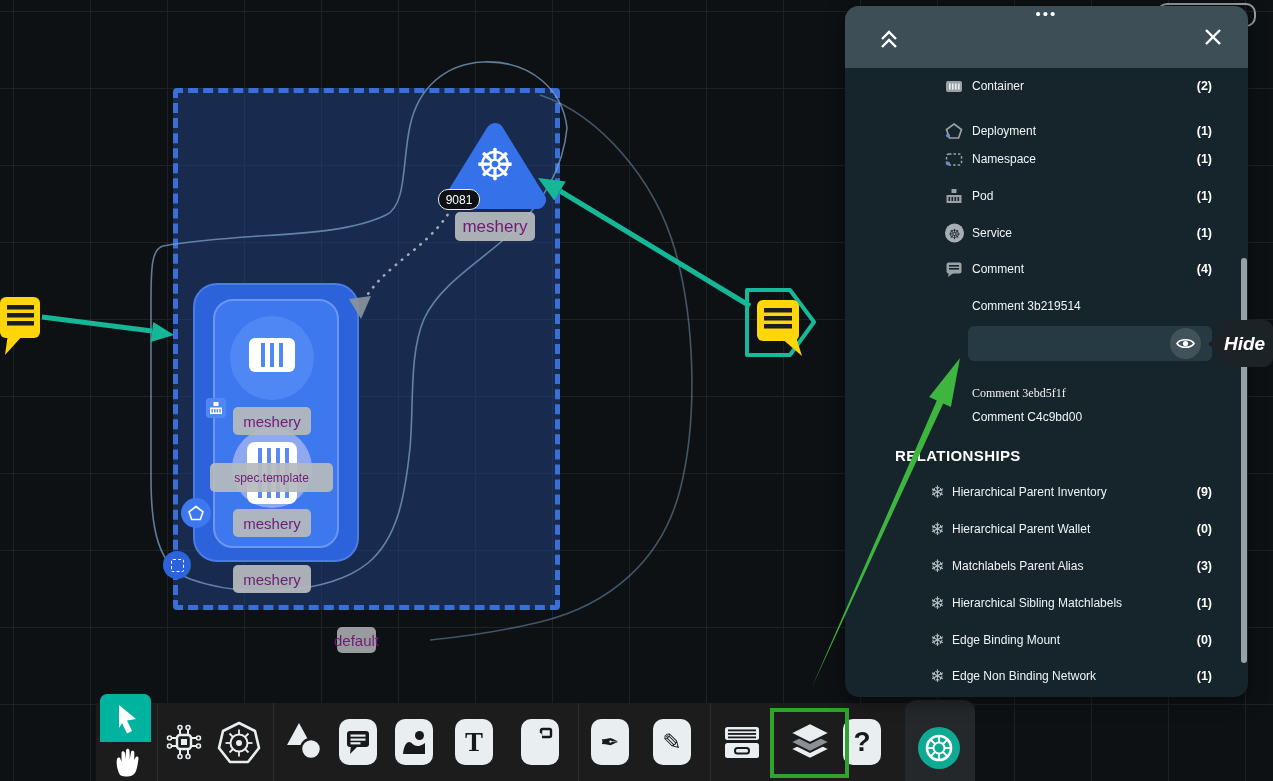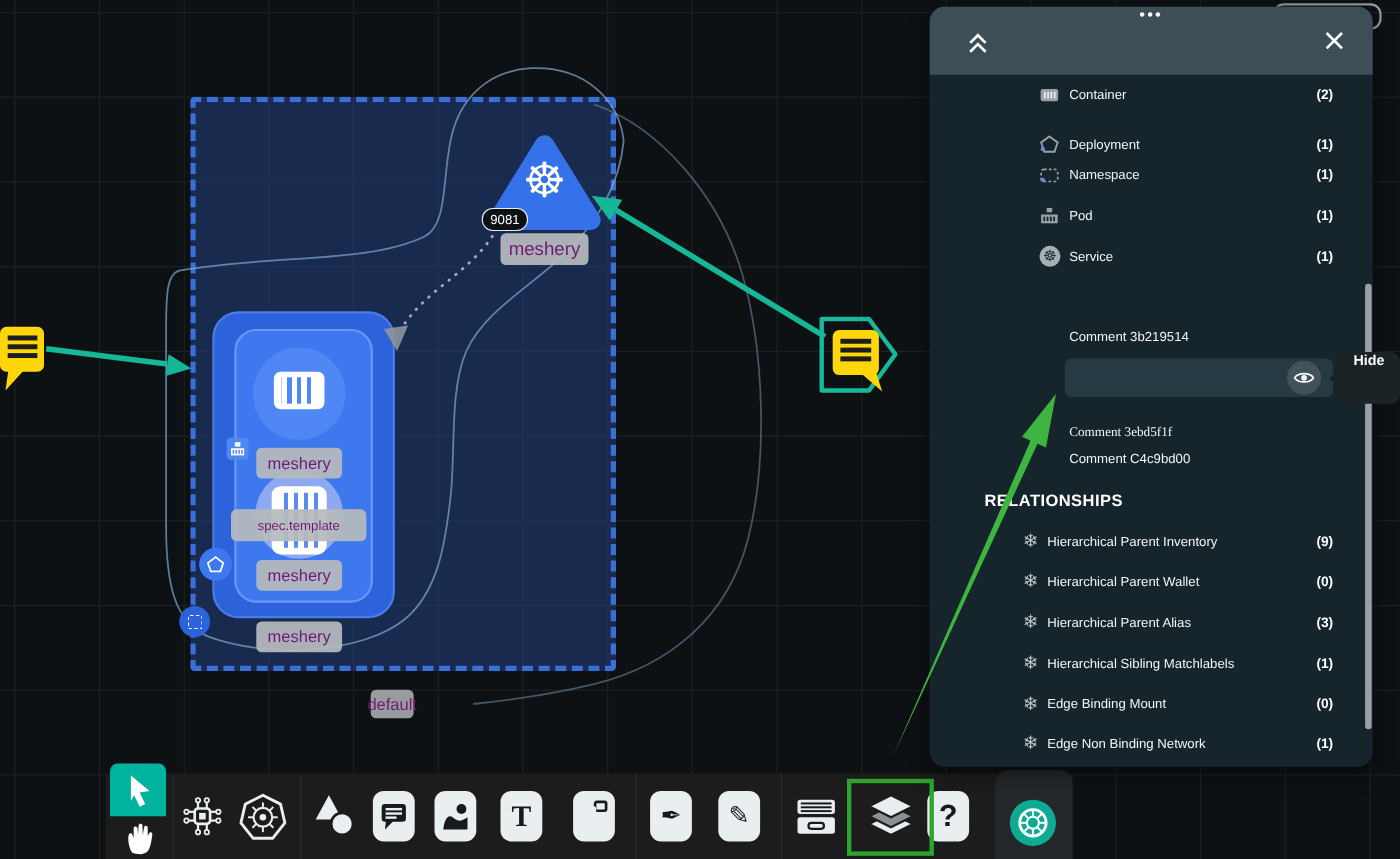--- a/index.html
+++ b/index.html
@@ -50,21 +50,21 @@
   .rrow .ico{left:83px;}
   .rrow .lbl{left:107px;}
   #rel-title{position:absolute;left:50px;color:#fff;font-weight:bold;font-size:15px;letter-spacing:.4px;}
   #hl-row{position:absolute;left:123px;top:320px;width:244px;height:35px;background:#263a43;border-radius:6px;}
   #eye-btn{position:absolute;left:325px;top:322px;width:31px;height:31px;border-radius:50%;background:#42525a;
            display:flex;align-items:center;justify-content:center;}
   #scrollbar{position:absolute;left:396px;top:252px;width:6px;height:405px;background:#9aa1a5;border-radius:3px;}
   .snow{font-size:17px;color:#b9c1c5;line-height:18px;text-align:center;font-family:"DejaVu Sans",sans-serif;}
   
   #tooltip{left:1216px;top:320px;width:57px;height:47px;background:#1c2327;border-radius:9px;z-index:50;
-           display:flex;justify-content:center;color:#fff;font-size:13px;font-weight:bold;}
+           display:flex;align-items:center;justify-content:center;color:#fff;font-size:19px;font-weight:bold;font-style:italic;}
   #tooltip-notch{position:absolute;left:-8px;top:16px;width:0;height:0;border-top:8px solid transparent;
            border-bottom:8px solid transparent;border-right:9px solid #1c2327;}
   
   #toolbar-strip{left:96px;top:703px;width:879px;height:78px;background:#1c1c1c;z-index:30;}
   .tdiv{position:absolute;top:703px;width:1px;height:78px;background:#2d2d2d;z-index:31;}
   #cursor-tool{left:100px;top:694px;width:51px;height:48px;background:#00B39F;border-radius:7px 7px 0 0;
                z-index:32;display:flex;align-items:center;justify-content:center;}
   #hand-tool{left:104px;top:742px;width:46px;height:39px;z-index:32;display:flex;align-items:center;justify-content:center;}
   .tbsq{position:absolute;top:719px;width:38px;height:46px;background:#e9eef0;border-radius:10px;z-index:32;
         display:flex;align-items:center;justify-content:center;color:#17191c;}
@@ -226,20 +226,32 @@
       </span>
       <span class="lbl">Pod</span>
       <span class="cnt">(1)</span>
     </div>
     <div class="prow" style="top:212px;">
       <span class="ico" style="width:19px;height:19px;border-radius:50%;background:#a7afb3;color:#23313a;
             font-size:14px;display:flex;align-items:center;justify-content:center;font-family:'DejaVu Sans',sans-serif;">☸</span>
       <span class="lbl">Service</span>
       <span class="cnt">(1)</span>
     </div>
+    <div class="prow" style="top:248px;">
+      <span class="ico">
+        <svg width="18" height="18">
+            <rect x="1.5" y="2.5" width="15" height="11" rx="2" fill="#9aa2a6"></rect>
+          <polygon points="4,12 10,12 3,17" fill="#9aa2a6"></polygon>
+          <rect x="4" y="5" width="10" height="1.6" fill="#16242b"></rect>
+            <rect x="4" y="8" width="10" height="1.6" fill="#16242b"></rect>
+          </svg>
+      </span>
+      <span class="lbl">Comment</span>
+      <span class="cnt">(4)</span>
+    </div>
 
     <div class="prow" style="top:285px;">
       <span class="lbl">Comment 3b219514</span>
     </div>
     <div id="hl-row"></div>
     <div id="eye-btn">
       <svg width="19" height="13" viewBox="0 0 19 13">
         <path d="M1,6.5 C4,1.5 15,1.5 18,6.5 C15,11.5 4,11.5 1,6.5 Z" fill="none" stroke="#fff" stroke-width="1.6"></path>
         <circle cx="9.5" cy="6.5" r="2.6" fill="#fff"></circle>
       </svg>
@@ -257,21 +269,21 @@
       <span class="lbl">Hierarchical Parent Inventory</span>
       <span class="cnt">(9)</span>
     </div>
     <div class="prow rrow" style="top:508px;">
       <span class="ico snow">❄</span>
       <span class="lbl">Hierarchical Parent Wallet</span>
       <span class="cnt">(0)</span>
     </div>
     <div class="prow rrow" style="top:545px;">
       <span class="ico snow">❄</span>
-      <span class="lbl">Hierarchical Parent Alias</span>
+      <span class="lbl">Matchlabels Parent Alias</span>
       <span class="cnt">(3)</span>
     </div>
     <div class="prow rrow" style="top:582px;">
       <span class="ico snow">❄</span>
       <span class="lbl">Hierarchical Sibling Matchlabels</span>
       <span class="cnt">(1)</span>
     </div>
     <div class="prow rrow" style="top:619px;">
       <span class="ico snow">❄</span>
       <span class="lbl">Edge Binding Mount</span>

